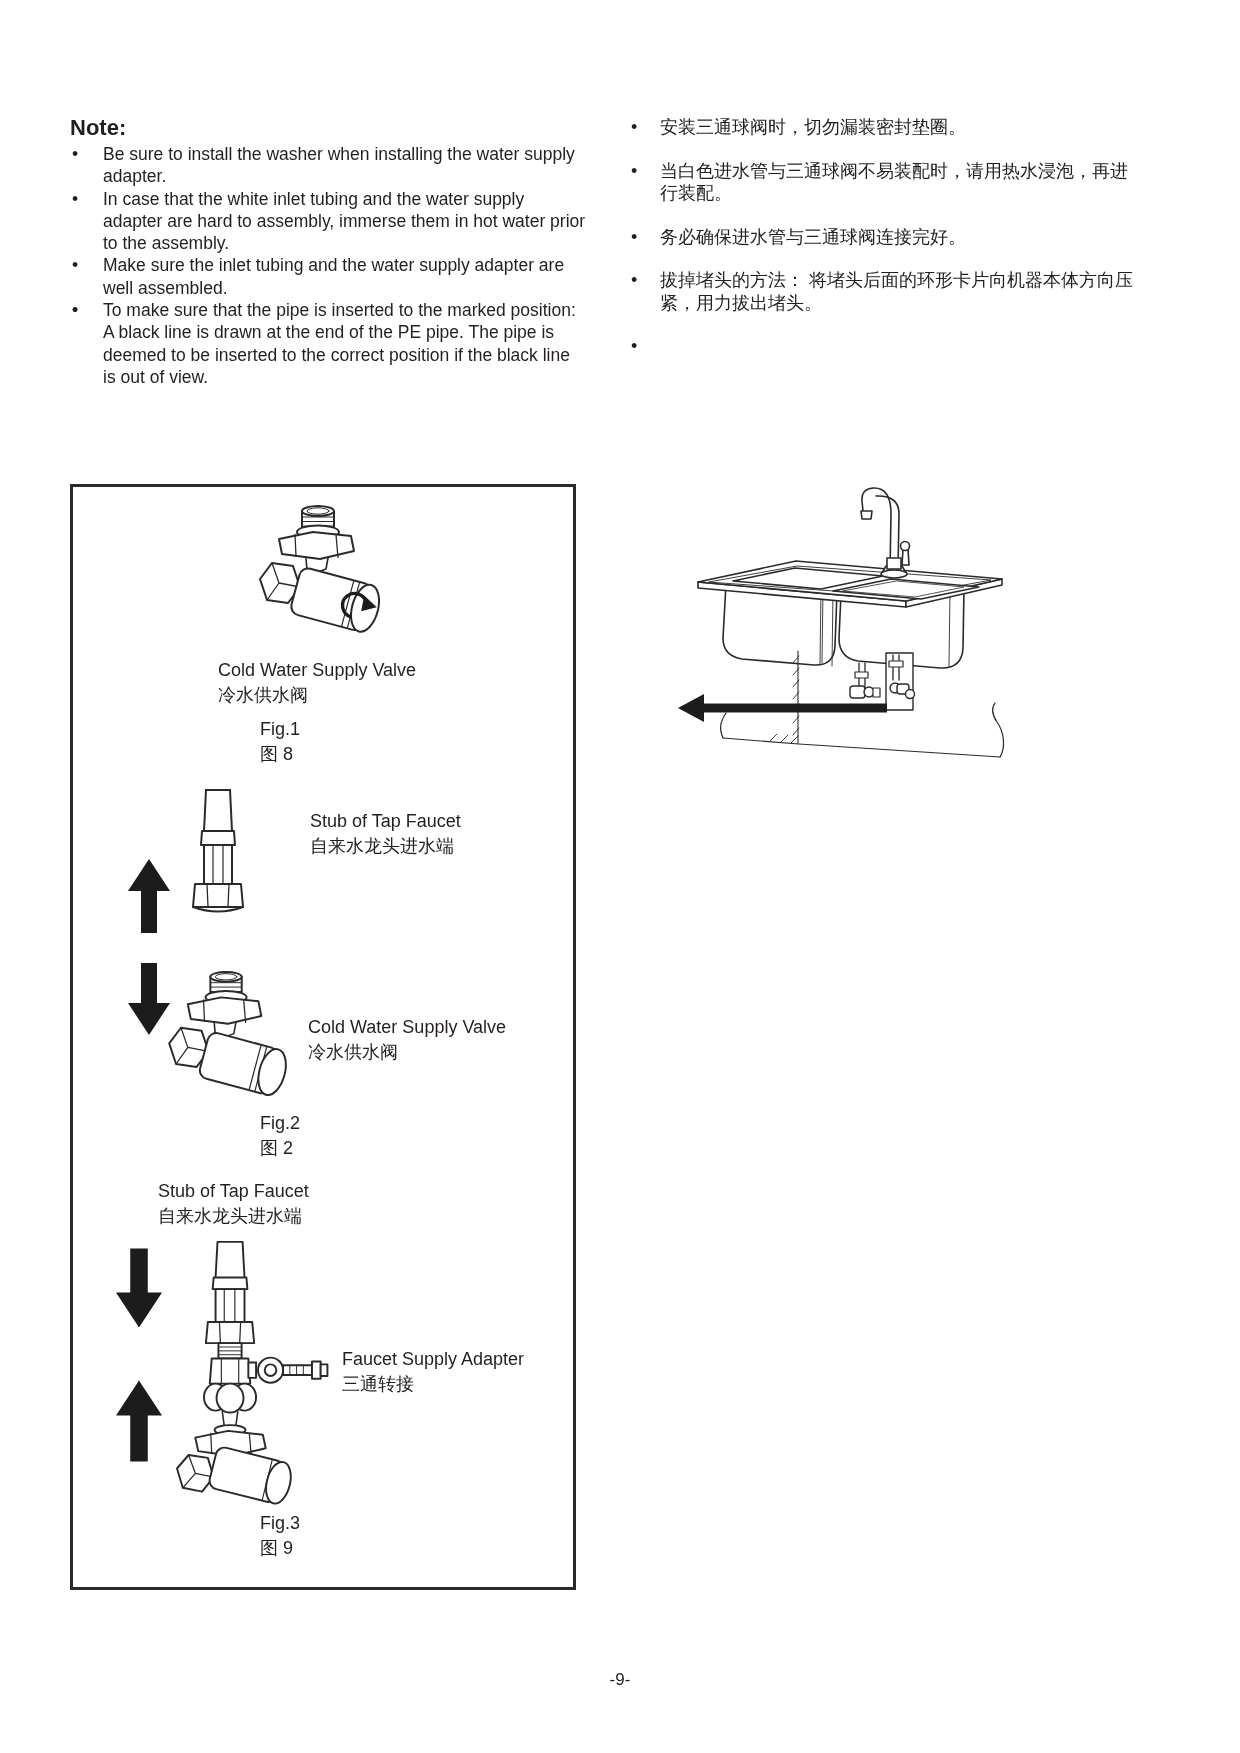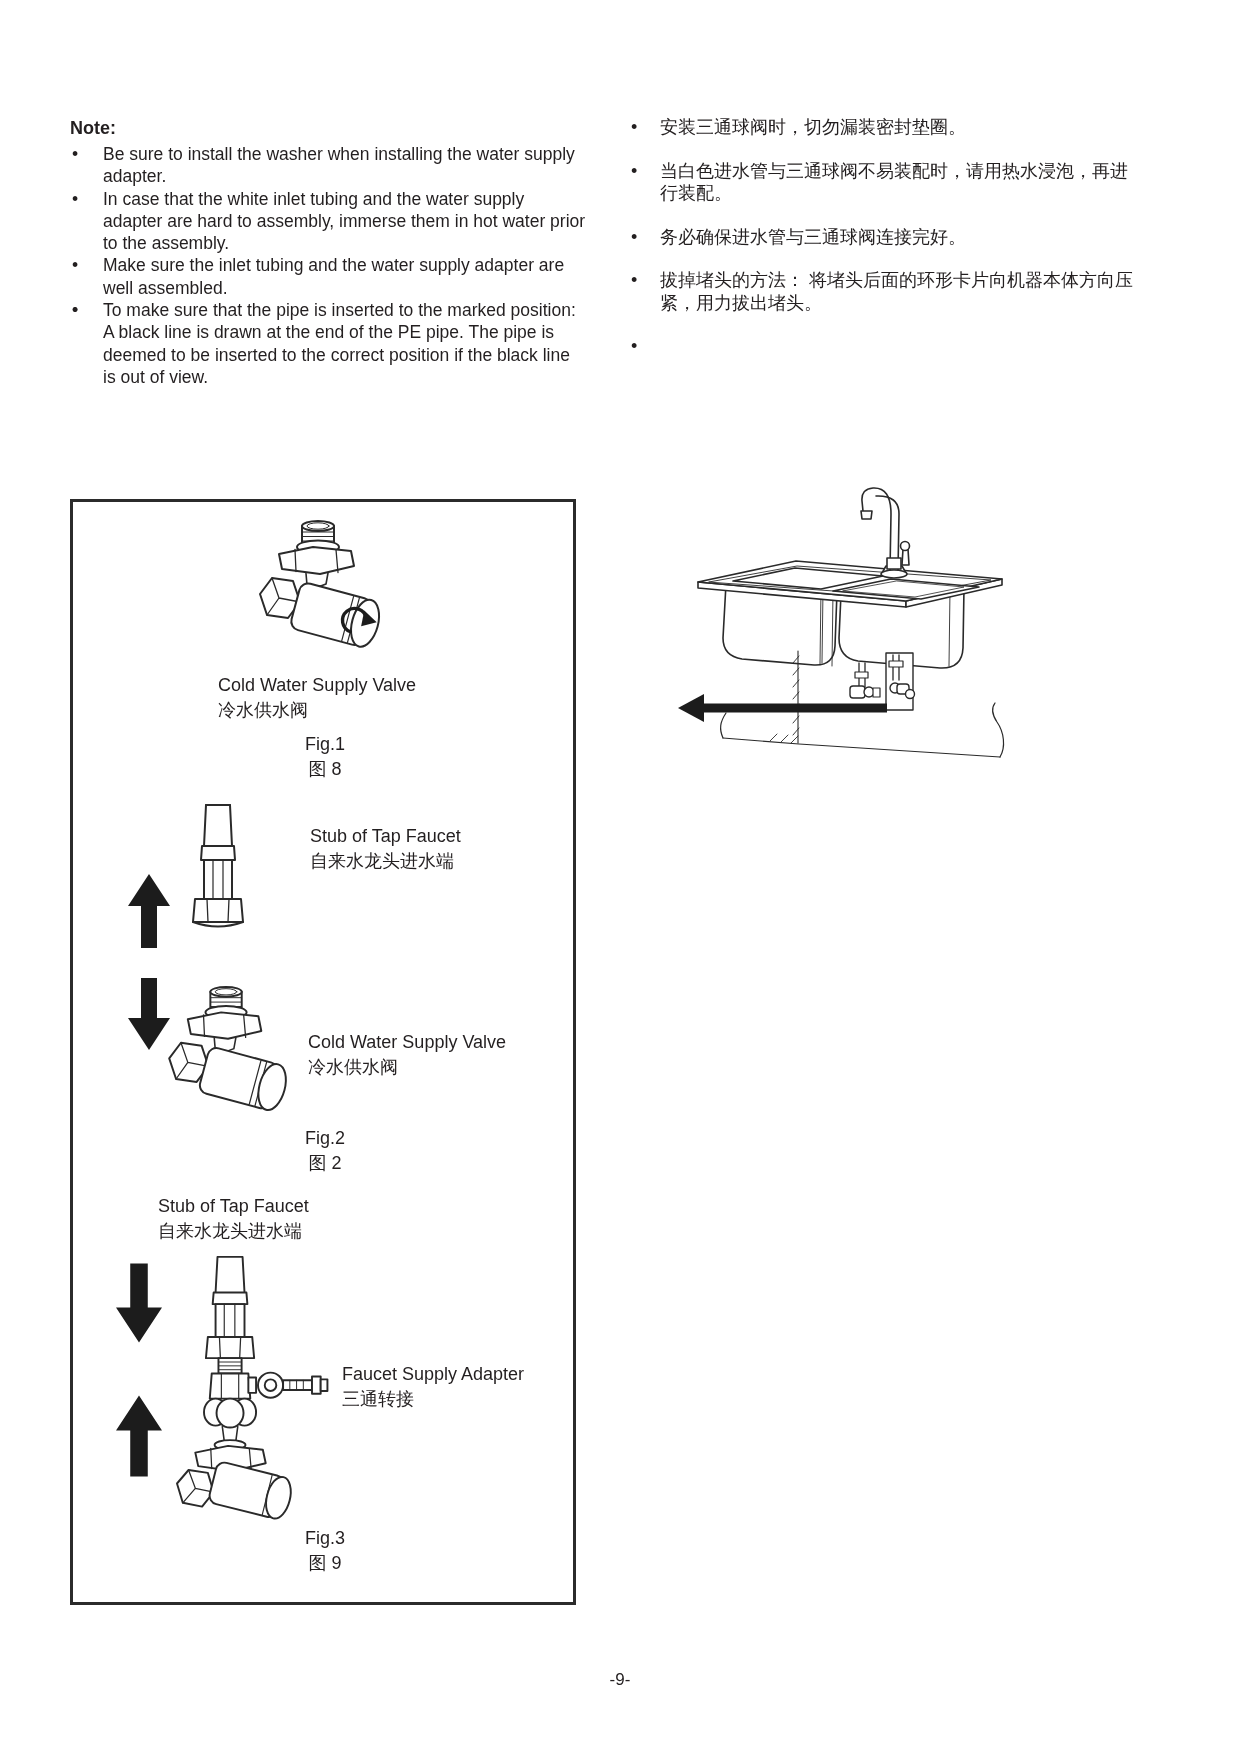--- a/index.html
+++ b/index.html
@@ -4,33 +4,33 @@
 <style>
   html,body{margin:0;padding:0;background:#e8e8e8;}
   .page{
     position:relative;width:1240px;height:1753px;background:#ffffff;
     font-family:"Liberation Sans","DejaVu Sans",sans-serif;color:#231f20;
     margin:0 auto;overflow:hidden;
   }
   .abs{position:absolute;}
   
   .note-col{position:absolute;}
-  .note-heading{font-weight:bold;font-size:18px;line-height:24px;margin:0 0 3px 0;}
+  .note-heading{font-weight:bold;font-size:22px;line-height:24px;margin:0 0 3px 0;}
   .note-list{list-style:none;margin:0;padding:0;}
   .note-list li{position:relative;}
   .note-en .note-list li{font-size:17.5px;line-height:22.3px;padding-left:33px;width:484px;}
   .note-zh .note-list li{font-size:18px;line-height:22.5px;padding-left:31px;width:480px;margin-bottom:21px;}
   .blt{position:absolute;left:2px;top:0;}
   
   .figure-box{
-    position:absolute;left:70px;top:499px;width:506px;height:1106px;
+    position:absolute;left:70px;top:484px;width:506px;height:1106px;
     border:3px solid #2b2b2b;box-sizing:border-box;background:#fff;
   }
   .fig-label{position:absolute;font-size:18px;line-height:24.5px;white-space:nowrap;}
-  .fig-caption{position:absolute;font-size:18px;line-height:25px;text-align:center;}
+  .fig-caption{position:absolute;font-size:18px;line-height:25px;text-align:left;}
   .art{position:absolute;}
   
   .page-number{position:absolute;left:540px;top:1670px;width:160px;text-align:center;font-size:17px;}
   svg{display:block;overflow:visible;}
 </style>
 </head>
 <body>
 
 <div class="page">
 

